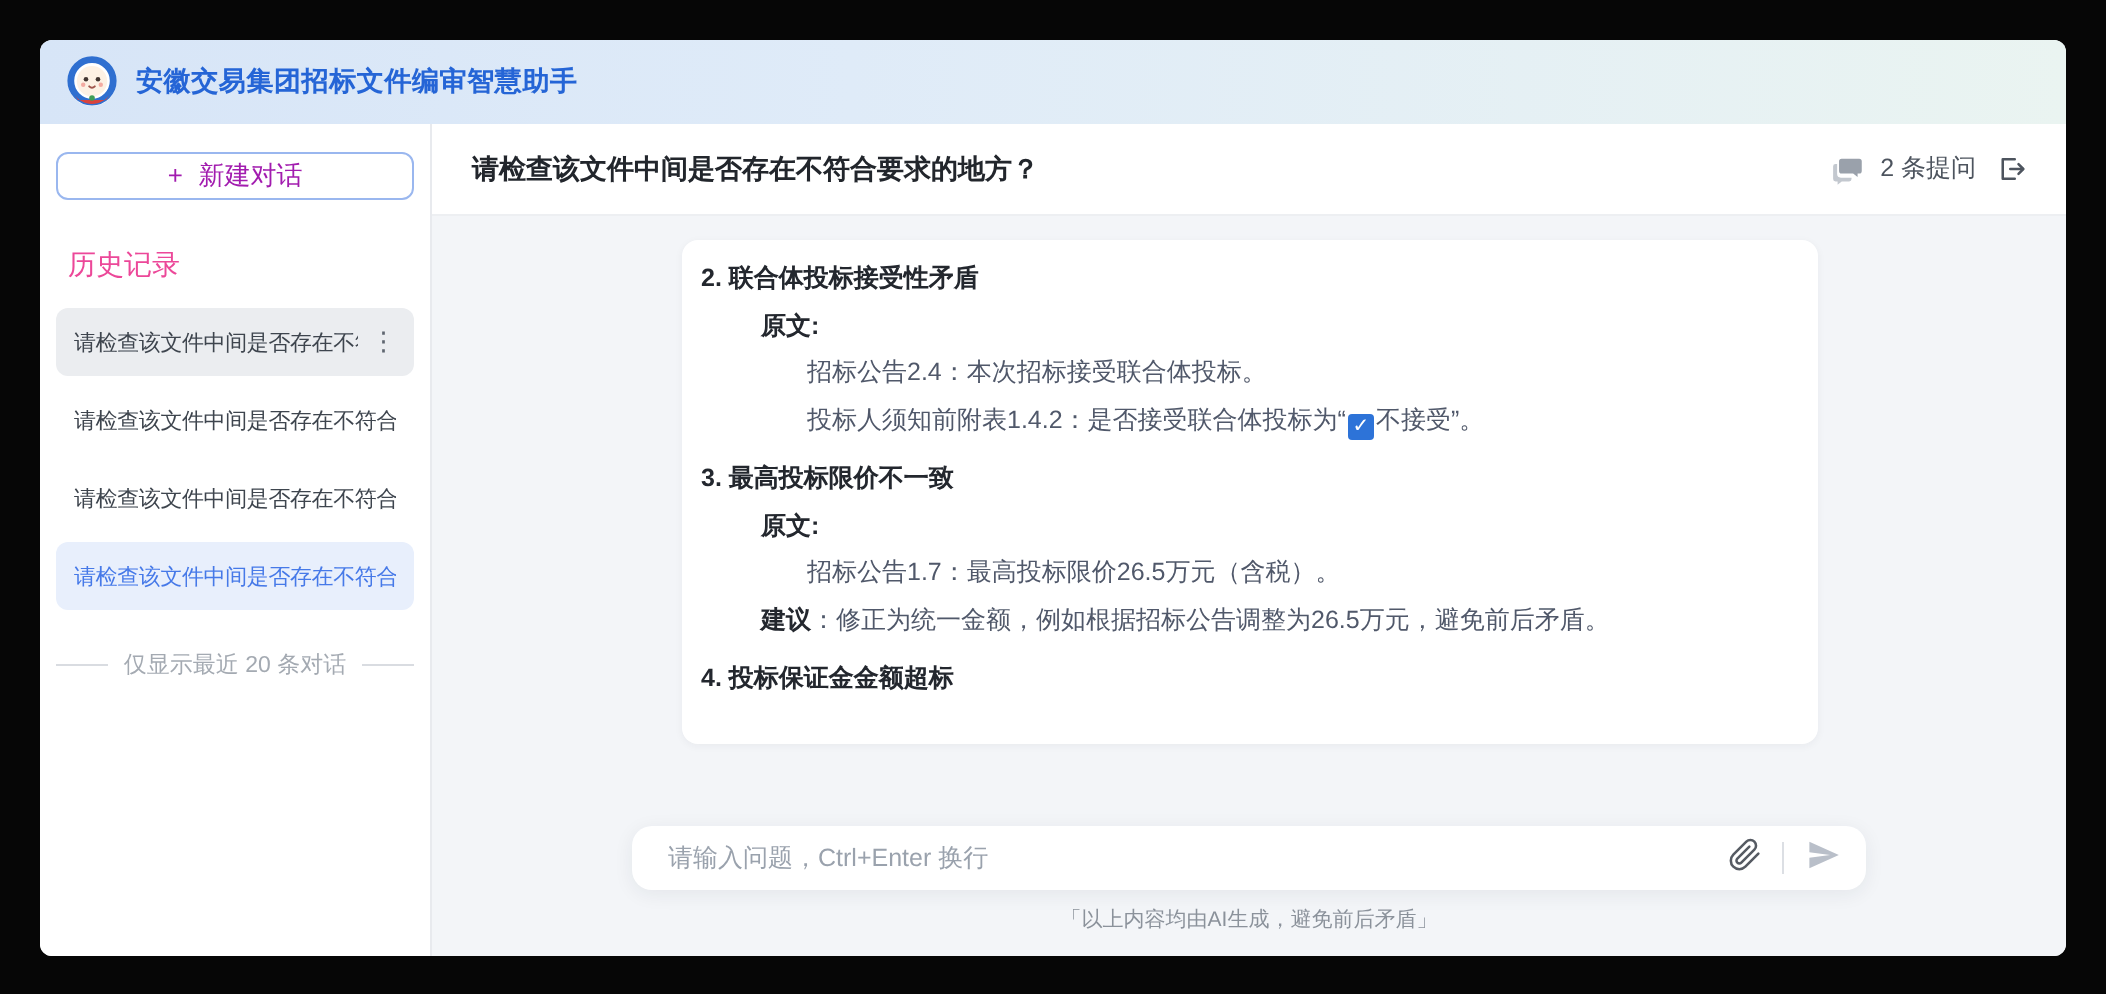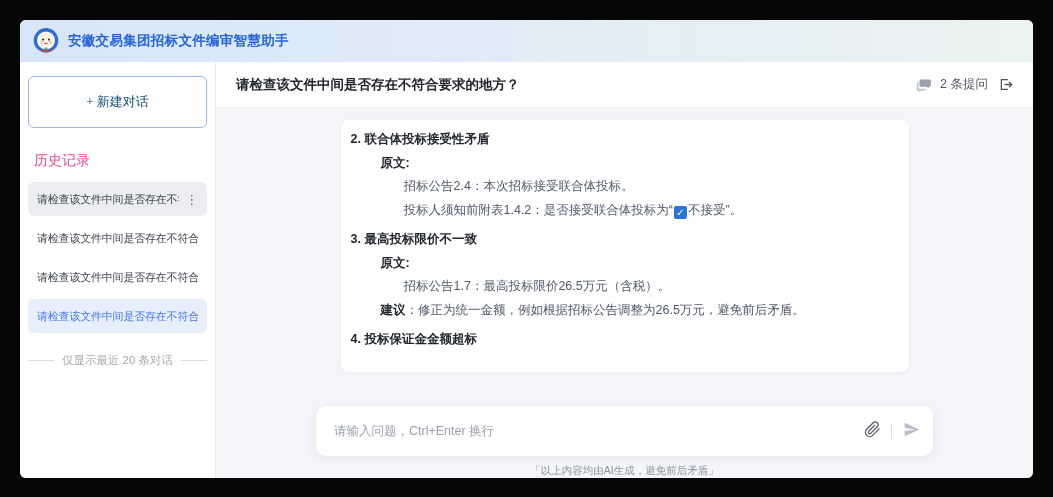--- a/index.html
+++ b/index.html
@@ -19,24 +19,24 @@
   .logo{width:26px;height:26px;flex:0 0 26px;}
   .app-title{font-size:13.5px;font-weight:bold;color:#2565d6;letter-spacing:.3px;}
   
   .app-body{flex:1;display:flex;min-height:0;}
   
   .sidebar{
     flex:0 0 196px;width:196px;box-sizing:border-box;background:#fff;
     border-right:1px solid #e8eaee;padding:14px 8px 0;
   }
   .new-chat-btn{
-    width:100%;height:52px;box-sizing:border-box;background:#fff;
-    border:1px solid #9ab7ef;border-radius:6px;color:#0c4a6e;font-size:13px;
+    width:100%;height:24px;box-sizing:border-box;background:#fff;
+    border:1px solid #9ab7ef;border-radius:6px;color:#a21caf;font-size:13px;
     display:flex;align-items:center;justify-content:center;cursor:pointer;
-    font-family:Liberation Serif, serif;
+    font-family:Liberation Mono, monospace;
   }
   .history-title{margin:24px 6px 12px;font-size:14px;color:#ec4899;}
   .hist-item{
     height:34px;box-sizing:border-box;padding:0 9px;border-radius:6px;margin-bottom:5px;
     display:flex;align-items:center;justify-content:space-between;
     font-size:11px;color:#3e454e;white-space:nowrap;overflow:hidden;cursor:pointer;
     letter-spacing:-.2px;
   }
   .hist-item .lbl{overflow:hidden;white-space:nowrap;}
   .hist-item.hovered{background:#ebedf0;}
@@ -75,21 +75,21 @@
     display:inline-block;width:13px;height:13px;background:#2d73d8;border-radius:2px;
     color:#fff;font-size:10px;line-height:13px;text-align:center;vertical-align:-2px;
     margin:0 1px;
   }
   
   .composer-area{
     flex:0 0 77px;background:#f3f5f8;display:flex;flex-direction:column;align-items:center;
     padding-top:12px;box-sizing:border-box;
   }
   .input-box{
-    width:617px;height:50px;box-sizing:border-box;background:#fff;border-radius:10px;
+    width:617px;height:32px;box-sizing:border-box;background:#fff;border-radius:10px;
     display:flex;align-items:center;padding:0 12px 0 16px;
     box-shadow:0 2px 10px rgba(30,40,60,.07);
   }
   .input-box input{
     flex:1;border:none;outline:none;font-size:12.5px;color:#333;background:transparent;
     font-family:inherit;
   }
   .input-box input::placeholder{color:#9aa2ad;}
   .ib-icons{display:flex;align-items:center;gap:10px;flex:0 0 auto;}
   .v-divider{width:1px;height:16px;background:#dcdfe4;}

